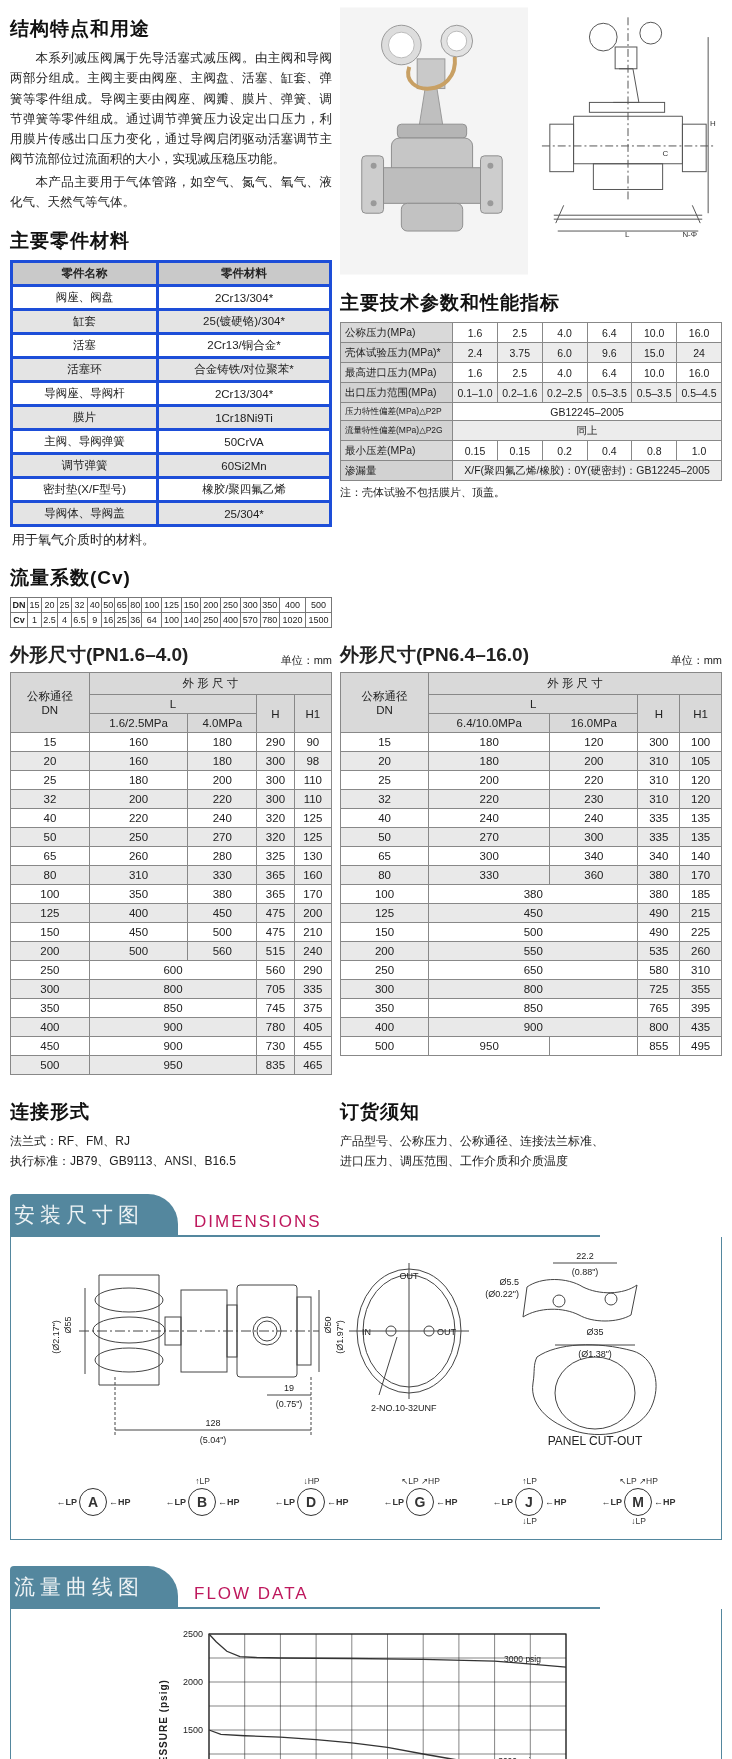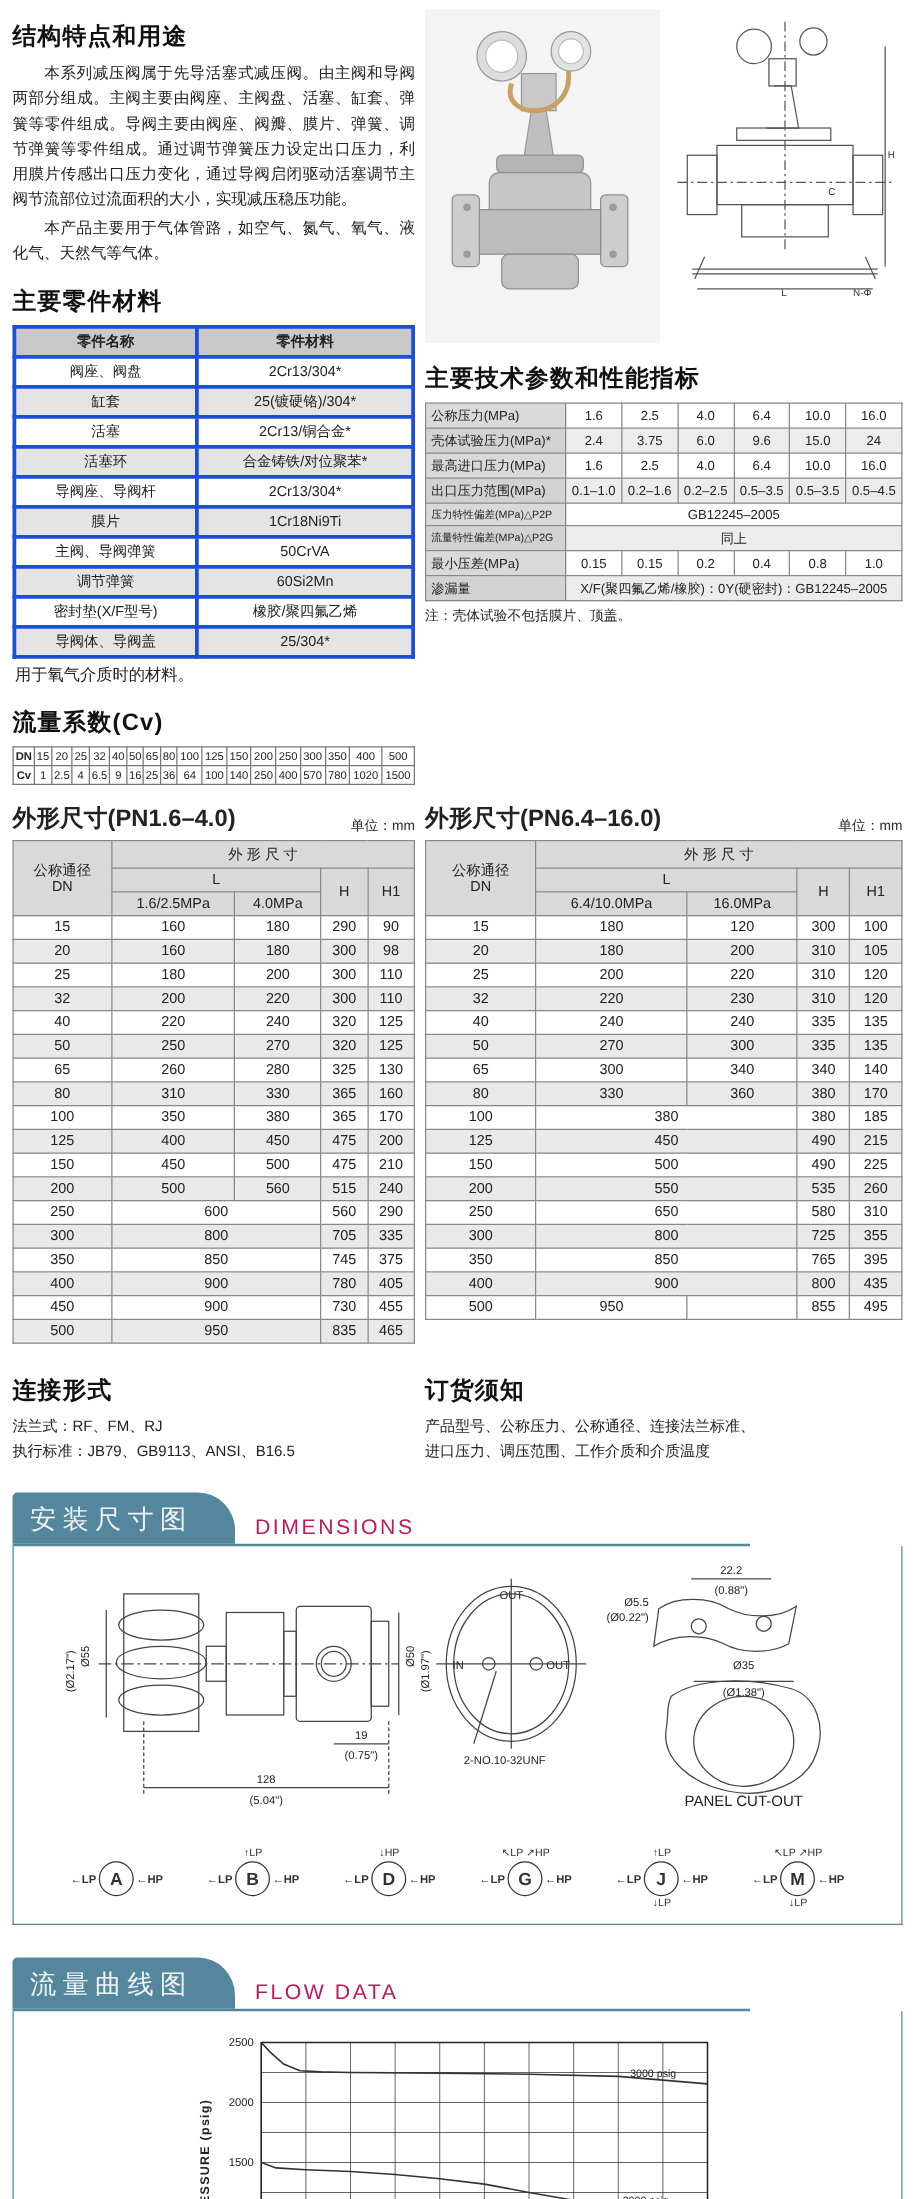--- a/index.html
+++ b/index.html
@@ -34,21 +34,21 @@
   .dimhead .t{font-size:19px;font-weight:bold;}
   .dimhead .u{font-size:11px;}
   .dims{width:100%;font-size:11.5px;}
   .dims th,.dims td{border:1px solid #888;text-align:center;padding:3px 2px;}
   .dims thead th{background:#d9d9d9;font-weight:normal;}
   .dims tbody tr:nth-child(even){background:#e9e9e9;}
   
   .sub{font-size:12px;line-height:1.7;margin-left:10px;}
   
   .banner{display:flex;align-items:flex-end;gap:16px;margin:22px 0 0 10px;border-bottom:2px solid #54879e;width:590px;}
-  .banner .tab{background:#54879e;color:#eef3f5;font-size:21px;letter-spacing:5px;padding:7px 34px 6px 14px;border-radius:4px 30px 0 0;}
+  .banner .tab{background:#54879e;color:#eef3f5;font-size:21px;letter-spacing:5px;padding:7px 34px 6px 4px;border-radius:4px 30px 0 0;}
   .banner .en{color:#be185d;font-size:17px;letter-spacing:2px;padding-bottom:3px;}
   .frame{border:1px solid #54879e;border-top:none;margin:0 10px;padding:8px;position:relative;}
   
   .ports{display:flex;justify-content:space-around;margin:14px 20px 4px 20px;}
   .port{display:flex;flex-direction:column;align-items:center;font-size:9px;color:#333;min-height:58px;justify-content:center;}
   .port .mid{display:flex;align-items:center;gap:2px;font-weight:bold;}
   .port .circ{width:26px;height:26px;border:1.5px solid #333;border-radius:50%;display:flex;align-items:center;justify-content:center;font-size:14px;font-weight:bold;}
   .port .top,.port .bot{height:12px;font-size:8.5px;}
   svg text{font-family:"Liberation Sans","DejaVu Sans",sans-serif;}
 </style>

